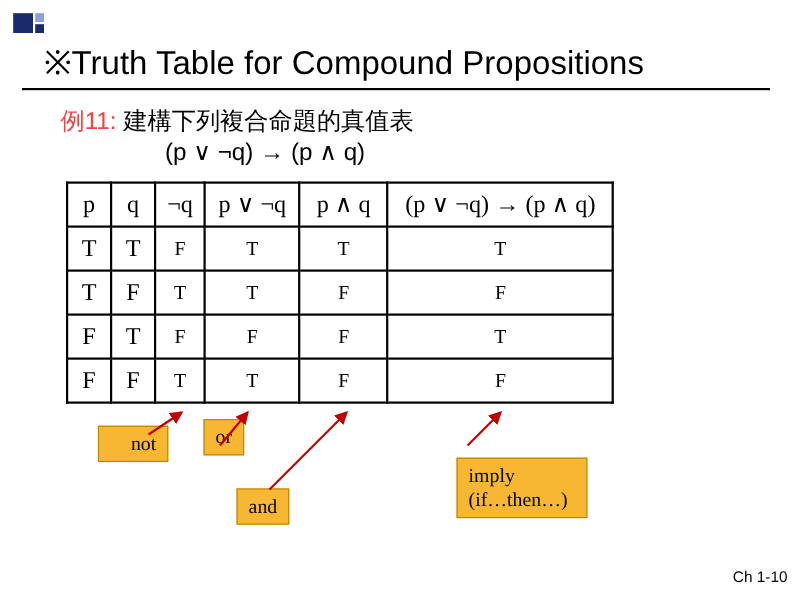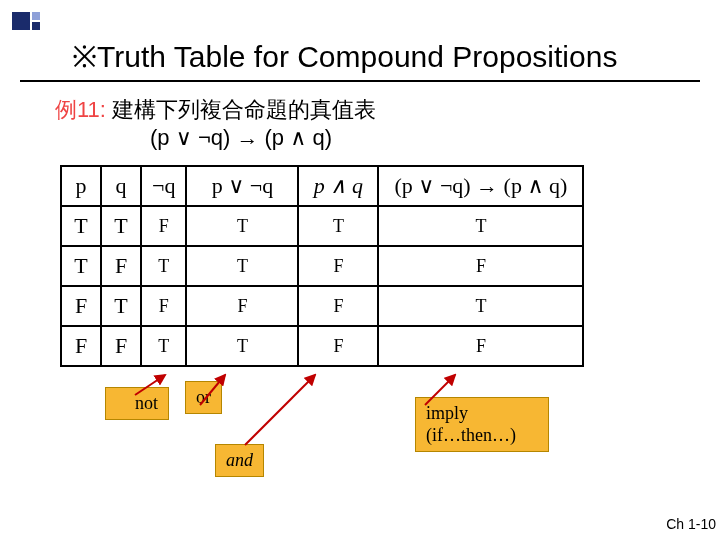--- a/index.html
+++ b/index.html
@@ -2,36 +2,36 @@
 <html><head>
 <meta charset="utf-8">
 <style>
 * { box-sizing: border-box; margin: 0; padding: 0; }
 body { width: 720px; height: 540px; background: #fff; font-family: Arial, "Microsoft JhengHei", sans-serif; position: relative; }
 .accent { position: absolute; top: 12px; left: 12px; display: flex; gap: 2px; align-items: flex-end; }
 .accent .big { width: 18px; height: 18px; background: #1a2b6b; }
 .accent .smallcol { display: flex; flex-direction: column; gap: 2px; }
 .accent .sm { width: 8px; height: 8px; background: #8ea0d8; }
 .accent .sm.dk { background: #1a2b6b; }
-.title { position: absolute; top: 35px; left: 40px; right: 20px; font-size: 30px; color: #000; margin-left: 32px; }
+.title { position: absolute; top: 35px; left: 40px; right: 20px; font-size: 30px; color: #000; }
 .hr { position: absolute; top: 80px; left: 20px; right: 20px; height: 2px; background: #000; }
 .example { position: absolute; top: 95px; left: 55px; font-size: 22px; }
 .example .lbl { color: #ef4444; }
 .formula { position: absolute; top: 125px; left: 150px; font-size: 22px; }
 .tt { position: absolute; top: 165px; left: 60px; border-collapse: collapse; }
 .tt th, .tt td { border: 2px solid #000; padding: 6px 10px; text-align: center; font-size: 22px; font-family: "Times New Roman", serif; }
 .tt th { font-weight: normal; background: #fff; }
 .tt td.res { font-size: 18px; }
 .col-p { width: 40px; } .col-q { width: 40px; } .col-nq { width: 45px; }
-.col-pvnq { width: 112px; } .col-paq { width: 80px; font-style: italic; } .col-imp { width: 205px; }
+.col-pvnq { width: 86px; } .col-paq { width: 80px; } .col-imp { width: 205px; }
 .tag { position: absolute; background: #f7b733; border: 1.5px solid #b58600; padding: 5px 10px; font-size: 18px; font-family: "Times New Roman", serif; }
-.tag-not { top: 387px; left: 105px; padding-left: 29px; }
+.tag-not { top: 387px; left: 89px; padding-left: 29px; }
 .tag-or { top: 381px; left: 185px; }
-.tag-and { top: 444px; left: 215px; font-style: italic; }
-.tag-imp { top: 397px; left: 415px; width: 134px; line-height: 1.2; }
+.tag-and { top: 444px; left: 215px; }
+.tag-imp { top: 416px; left: 415px; width: 119px; line-height: 1.2; }
 svg.arrow { position: absolute; pointer-events: none; }
 .footer { position: absolute; bottom: 8px; right: 4px; font-size: 14px; color: #000; }
 </style>
 </head>
 <body>
 
 <div class="accent">
   <div class="big"></div>
   <div class="smallcol">
       <div class="sm"></div>

